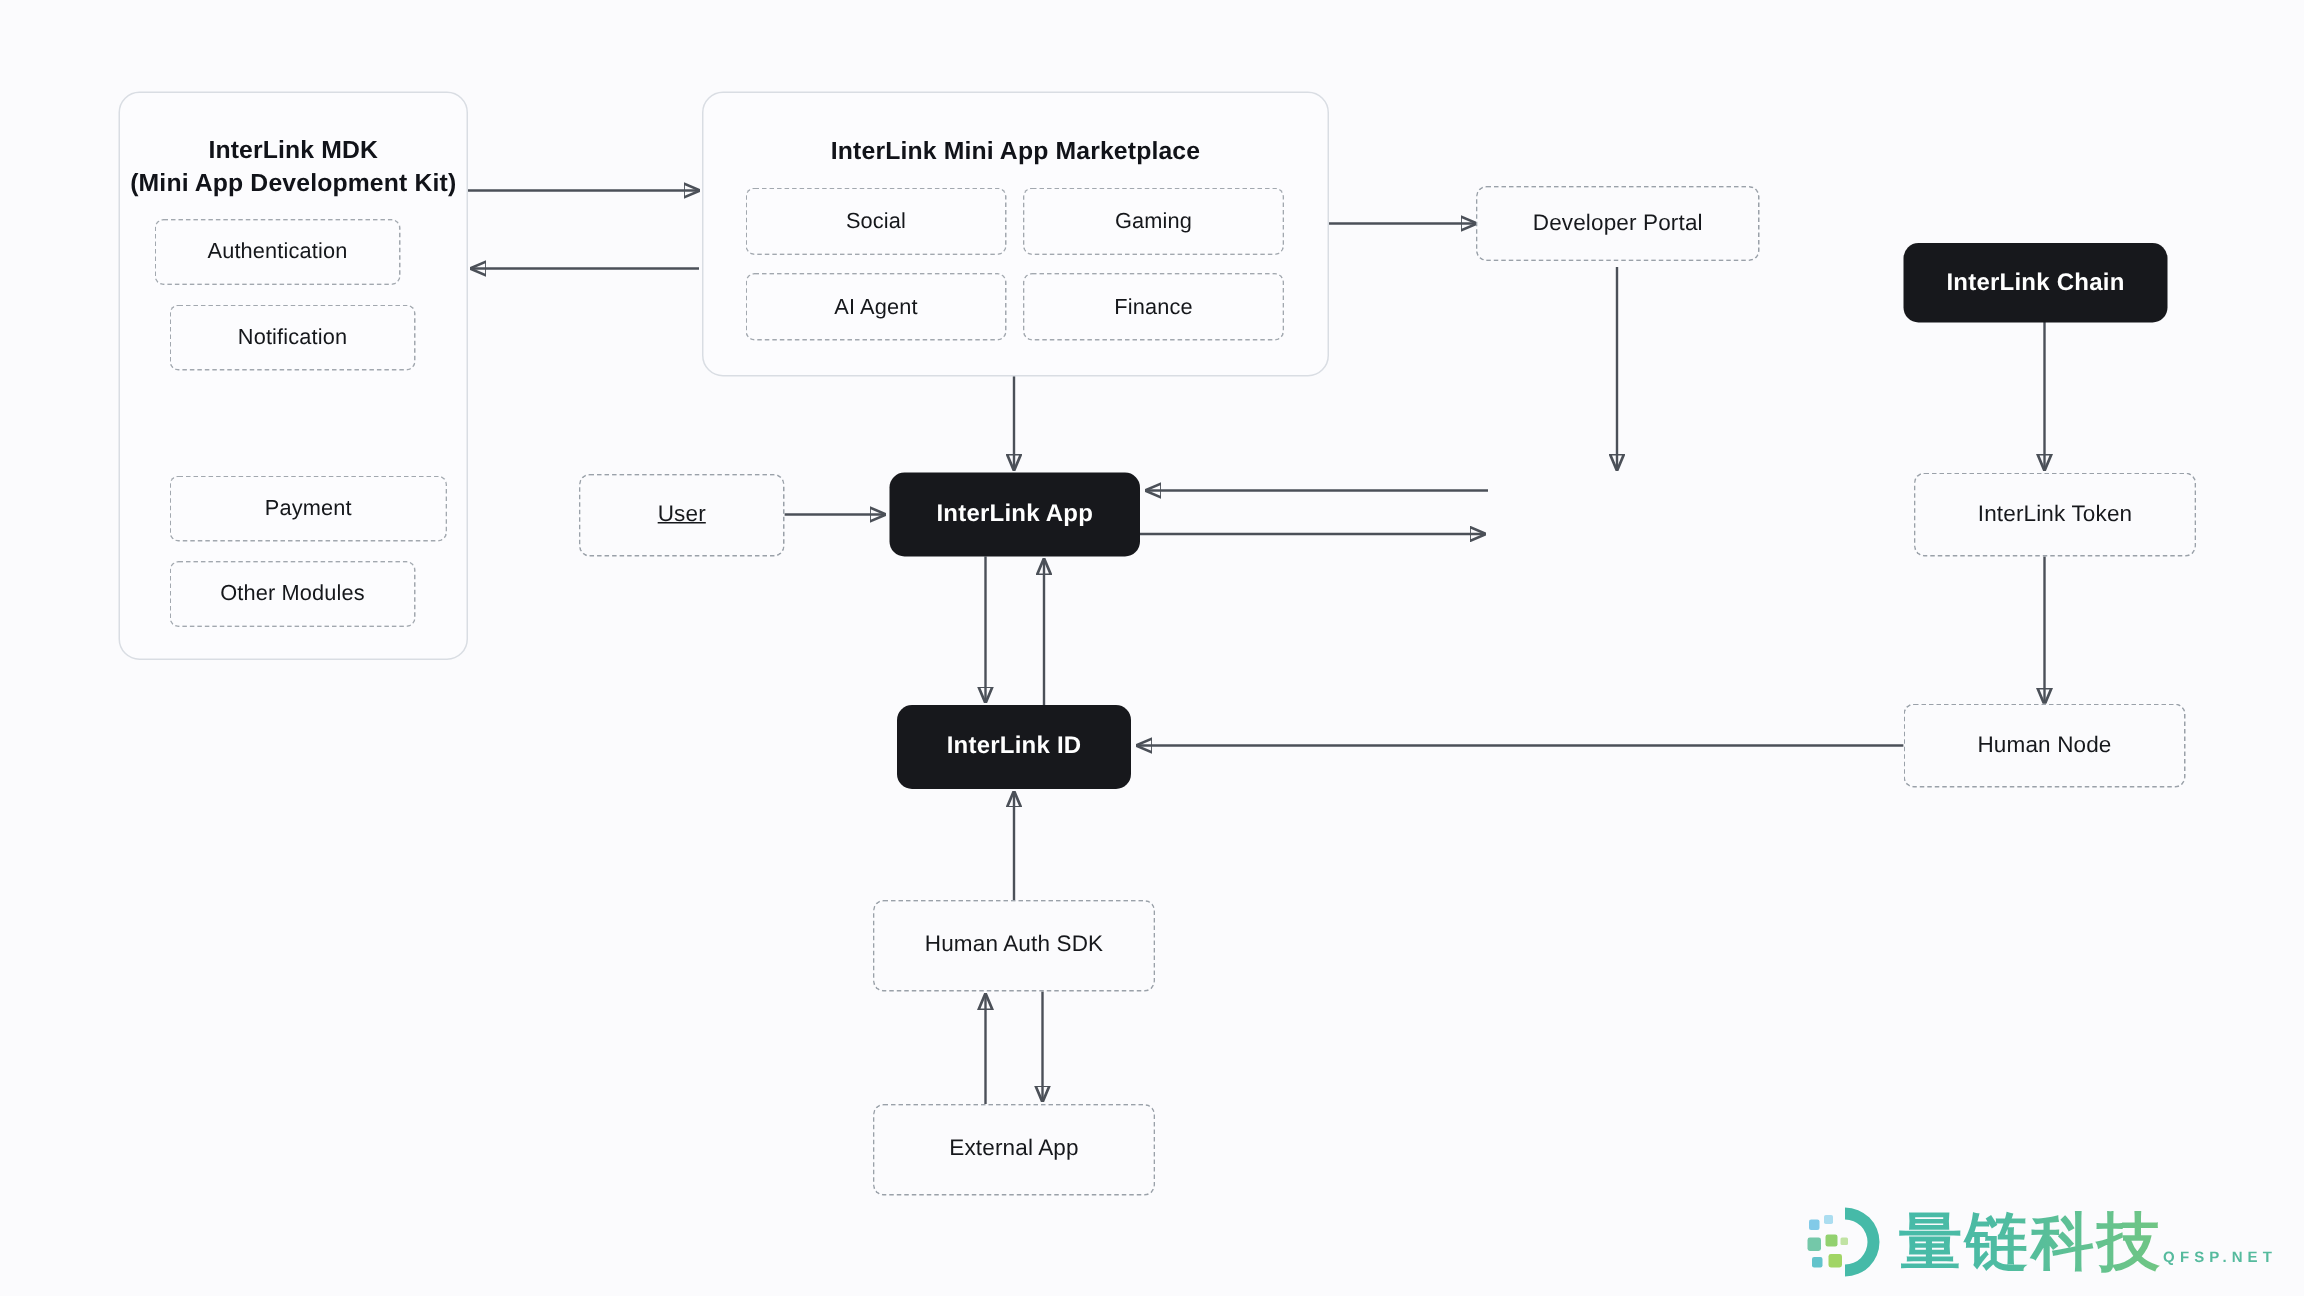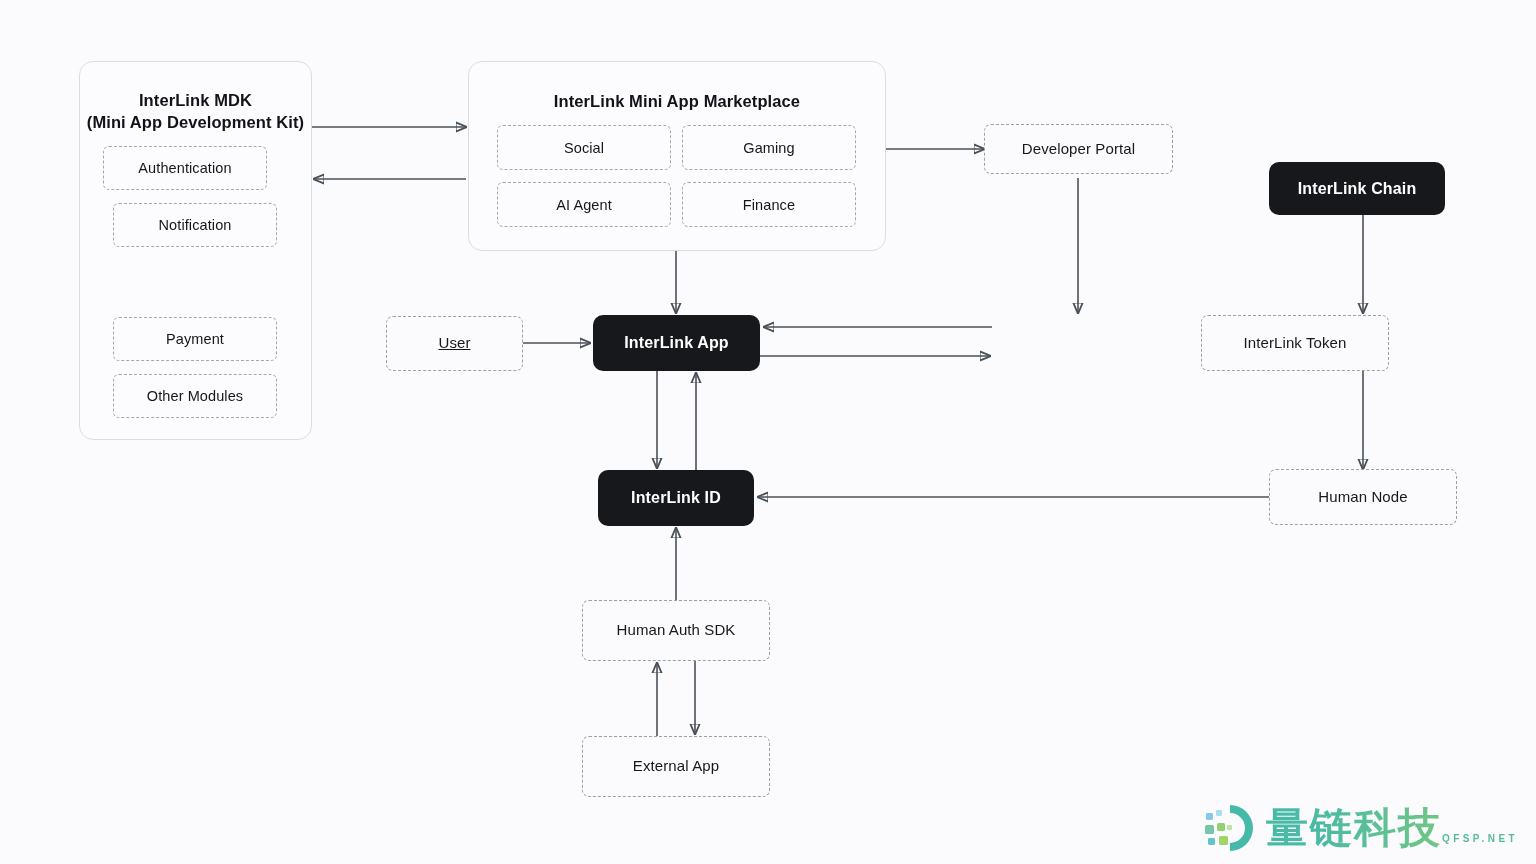--- a/index.html
+++ b/index.html
@@ -176,41 +176,41 @@
   </svg>
 
   <div class="panel" style="left:79px; top:61px; width:233px; height:379px;">
     <div class="panel-title" style="top:27px;">
       <div>InterLink MDK</div>
       <div>(Mini App Development Kit)</div>
     </div>
   </div>
   <div class="chip" style="left:103px; top:146px; width:164px; height:44px;">Authentication</div>
   <div class="chip" style="left:113px; top:203px; width:164px; height:44px;">Notification</div>
-  <div class="chip" style="left:113px; top:317px; width:164px; height:44px;">Payment</div>
+  <div class="chip" style="left:113px; top:317px; width:185px; height:44px;">Payment</div>
   <div class="chip" style="left:113px; top:374px; width:164px; height:44px;">Other Modules</div>
 
   <div class="panel" style="left:468px; top:61px; width:418px; height:190px;">
     <div class="panel-title" style="top:28px;">InterLink Mini App Marketplace</div>
   </div>
   <div class="chip" style="left:497px; top:125px; width:174px; height:45px;">Social</div>
   <div class="chip" style="left:682px; top:125px; width:174px; height:45px;">Gaming</div>
   <div class="chip" style="left:497px; top:182px; width:174px; height:45px;">AI Agent</div>
   <div class="chip" style="left:682px; top:182px; width:174px; height:45px;">Finance</div>
 
   <div class="node dashed" style="left:984px; top:124px; width:189px; height:50px;">Developer Portal</div>
 
   <div class="node dark" style="left:1269px; top:123px; width:176px; height:53px;margin-top:39px;">InterLink Chain</div>
 
   <div class="node dashed" style="left:386px; top:316px; width:137px; height:55px;text-decoration:underline;">User</div>
 
   <div class="node dark" style="left:593px; top:315px; width:167px; height:56px;">InterLink App</div>
 
 
-  <div class="node dashed" style="left:1201px; top:315px; width:188px; height:56px;">InterLink Token</div>
+  <div class="node dashed" style="left:1276px; top:315px; width:188px; height:56px;">InterLink Token</div>
 
   <div class="node dark" style="left:598px; top:470px; width:156px; height:56px;">InterLink ID</div>
 
   <div class="node dashed" style="left:1269px; top:469px; width:188px; height:56px;">Human Node</div>
 
   <div class="node dashed" style="left:582px; top:600px; width:188px; height:61px;">Human Auth SDK</div>
 
   <div class="node dashed" style="left:582px; top:736px; width:188px; height:61px;">External App</div>
 
   <div id="watermark">

